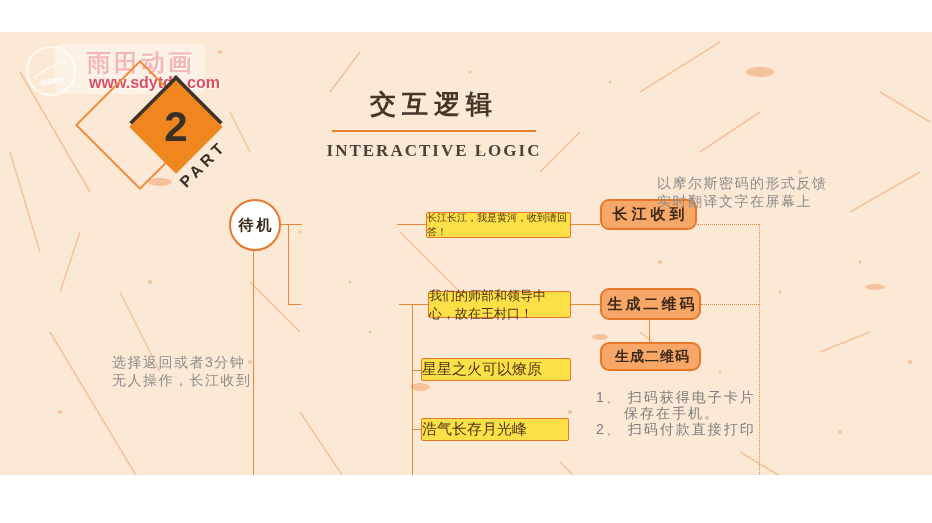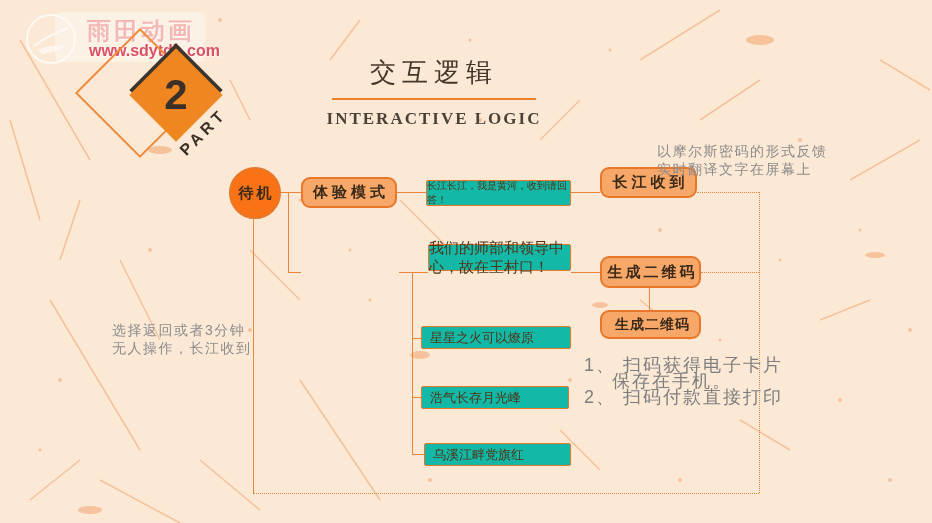--- a/index.html
+++ b/index.html
@@ -1,18 +1,18 @@
 <!DOCTYPE html>
 <html><head>
 <meta charset="utf-8">
 <style>
   * { margin:0; padding:0; box-sizing:border-box; }
   html,body { width:932px; height:523px; }
   body { font-family:"Liberation Sans","DejaVu Sans",sans-serif; }
-  .stage { position:relative; width:932px; height:523px; background:#FBE9D6; overflow:hidden; }
+  .stage { position:relative; width:932px; height:443px; background:#FBE9D6; overflow:hidden;margin-top:32px; }
 
   
   .texture { position:absolute; left:0; top:0; width:932px; height:523px; z-index:0; }
 
   
   .wm-bg { position:absolute; left:55px; top:12px; width:150px; height:50px;
            background:rgba(255,255,255,0.38); border-radius:6px; z-index:1; }
   .wm-logo { position:absolute; left:26px; top:14px; width:50px; height:50px; border-radius:50%;
              border:2px solid rgba(255,252,248,0.85); z-index:2; }
   .wm-brand { position:absolute; left:87px; top:15px; font-size:24px; font-weight:bold;
@@ -32,46 +32,46 @@
               background:#F0861F; transform:rotate(45deg); }
   .d-number { position:absolute; left:73px; top:42px; width:66px; height:66px;
               display:flex; align-items:center; justify-content:center;
               font-size:42px; font-weight:bold; color:#3A3028; }
   .d-part { position:absolute; left:96px; top:103px; width:76px; height:20px;
             text-align:center; transform:rotate(-45deg);
             font-size:16px; font-weight:bold; letter-spacing:4px; color:#3A3028; }
 
   
   .header { position:absolute; left:324px; top:55px; width:220px; text-align:center; z-index:2; }
-  .title { font-size:26px; font-weight:normal; letter-spacing:6px; color:#45362A; }
+  .title { font-size:26px; font-weight:bold; letter-spacing:6px; color:#45362A; }
   .title-rule { width:204px; height:2px; background:#E8822C; margin:8px auto 9px auto; }
   .subtitle { font-family:"Liberation Serif","DejaVu Serif",serif; font-size:17px;
               font-weight:bold; letter-spacing:2px; color:#4A4238; }
 
   
   .node { position:absolute; background:#F7A767; border:2px solid #E8772A; border-radius:9px;
           color:#3B2A1A; font-weight:bold; font-size:15px; letter-spacing:4px;
           display:flex; align-items:center; justify-content:center; z-index:2;
           padding-left:4px; }
   .circle { position:absolute; left:229px; top:167px; width:52px; height:52px; border-radius:50%;
-            background:#f97316; border:2px solid #E8772A; color:#3B2A1A; font-weight:bold;
+            background:#ffffff; border:2px solid #E8772A; color:#3B2A1A; font-weight:bold;
             font-size:15px; letter-spacing:3px; display:flex; align-items:center;
             justify-content:center; z-index:2; padding-left:3px; }
-  .msg { position:absolute; background:#14b8a6; border:1px solid #E8772A; border-radius:2px;
+  .msg { position:absolute; background:#fde047; border:1px solid #E8772A; border-radius:2px;
          color:#4E3418; display:flex; align-items:center; z-index:2; }
   .msg.center { justify-content:center; }
-  .msg.left { padding-left:8px; font-size:13px; }
+  .msg.left { font-size:15px; }
   .line { position:absolute; background:#E8873C; z-index:1; }
   .dot-h { position:absolute; border-top:1px dotted #E8873C; height:0; z-index:1; }
   .dot-v { position:absolute; border-left:1px dotted #E8873C; width:0; z-index:1; }
 
   
   .note { position:absolute; color:#8C8C8C; font-size:14px; letter-spacing:1.5px;
           line-height:18px; z-index:2; }
-  .steps { position:absolute; left:584px; top:357px; color:#7E7E7E; font-size:18px;
+  .steps { position:absolute; left:596px; top:357px; color:#7E7E7E; font-size:14px;
            letter-spacing:2px; line-height:16px; z-index:2; }
   .steps .indent { padding-left:28px; }
 </style>
 </head>
 <body>
 
 <div class="stage">
 
   <svg class="texture" viewBox="0 0 932 523">
     <g stroke="#F4B98E" stroke-width="1.6" opacity="0.8" fill="none">
@@ -170,24 +170,23 @@
   <div class="line" style="left:412px;top:454px;width:12px;height:1px"></div>
   <div class="line" style="left:649px;top:288px;width:1px;height:22px"></div>
   <div class="line" style="left:253px;top:219px;width:1px;height:274px"></div>
 
   <div class="dot-h" style="left:697px;top:192px;width:62px"></div>
   <div class="dot-h" style="left:701px;top:272px;width:58px"></div>
   <div class="dot-v" style="left:759px;top:192px;height:301px"></div>
   <div class="dot-h" style="left:253px;top:493px;width:506px"></div>
 
   <div class="circle">待机</div>
-  <div class="node" style="left:301px;top:177px;width:96px;height:31px">体验模式</div>
   <div class="msg center" style="left:426px;top:180px;width:145px;height:26px;font-size:10px">长江长江，我是黄河，收到请回答！</div>
   <div class="node" style="left:600px;top:167px;width:97px;height:31px">长江收到</div>
-  <div class="msg center" style="left:428px;top:244px;width:143px;height:27px;font-size:15px">我们的师部和领导中心，故在王村口！</div>
+  <div class="msg center" style="left:428px;top:259px;width:143px;height:27px;font-size:13px">我们的师部和领导中心，故在王村口！</div>
   <div class="node" style="left:600px;top:256px;width:101px;height:32px;letter-spacing:3px">生成二维码</div>
   <div class="node" style="left:600px;top:310px;width:101px;height:29px;font-size:14px;letter-spacing:1px">生成二维码</div>
   <div class="msg left" style="left:421px;top:326px;width:150px;height:23px">星星之火可以燎原</div>
   <div class="msg left" style="left:421px;top:386px;width:148px;height:23px">浩气长存月光峰</div>
   <div class="msg left" style="left:424px;top:443px;width:147px;height:23px">乌溪江畔党旗红</div>
 
   <div class="note" style="left:657px;top:142px">
     <div>以摩尔斯密码的形式反馈</div>
     <div>实时翻译文字在屏幕上</div>
   </div>

